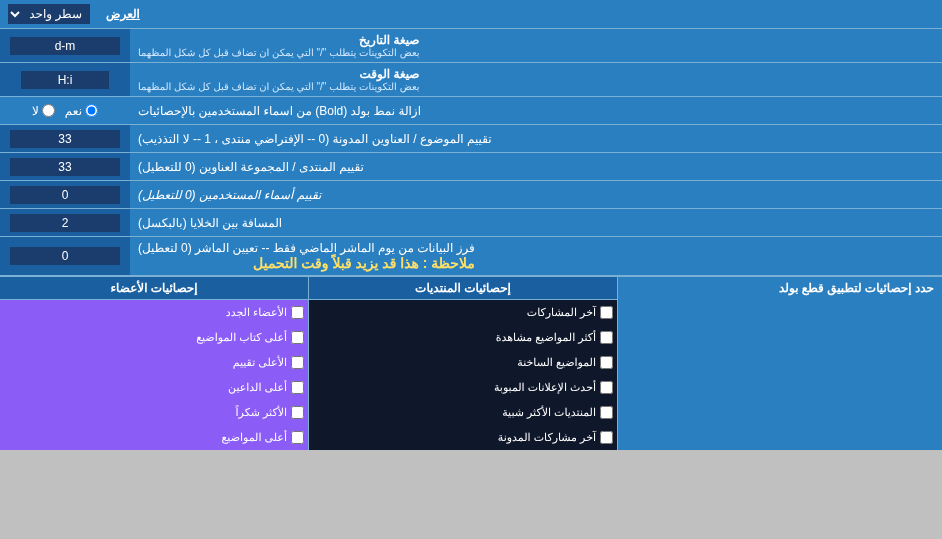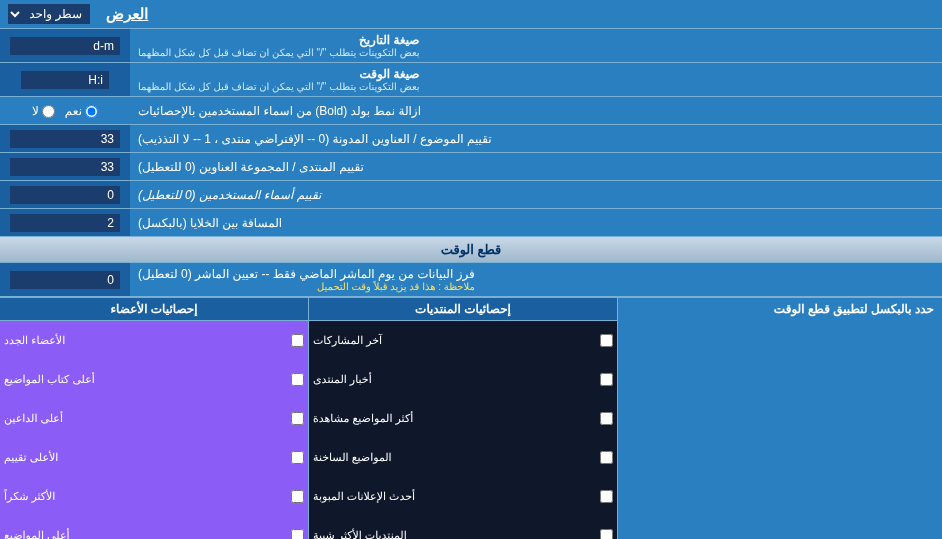--- a/index.html
+++ b/index.html
@@ -41,21 +41,21 @@
       justify-content: center;
       padding: 3px 6px;
     }
 
     .input-cell input[type="text"] {
       background: #1a3d6e;
       color: #fff;
       border: none;
       padding: 2px 6px;
       font-size: 12px;
-      text-align: right;
+      text-align: center;
       width: 100%;
       direction: ltr;
     }
 
     .section-header {
       background: linear-gradient(to bottom, #c8d8e8, #a0b8cc);
       color: #003366;
       text-align: center;
       padding: 5px 8px;
       font-weight: bold;
@@ -69,33 +69,32 @@
       align-items: center;
       justify-content: center;
       gap: 10px;
       padding: 4px 8px;
     }
 
     .radio-cell label {
       color: #fff;
       font-size: 12px;
       display: flex;
-      align-items: flex-end;
+      align-items: flex-start;
       gap: 3px;
     }
 
     .checkbox-item {
       display: flex;
       align-items: center;
       gap: 4px;
-      padding: 13px 4px;
+      padding: 6px 4px;
       color: #fff;
       font-size: 11px;
       direction: rtl;
-      justify-content: space-between;
     }
 
     .checkbox-item input[type="checkbox"] {
       cursor: pointer;
     }
 
     .bottom-section {
       background: #2a7fc1;
       display: flex;
       border-top: 1px solid #7ab0d4;
@@ -127,21 +126,21 @@
       font-size: 12px;
       cursor: pointer;
     }
   </style>
 </head>
 <body>
 
 <div class="main-container">
 
   <div class="row" style="background:#2a7fc1;">
-    <div class="label-cell" style="flex:1; font-weight:bold; font-size:15px;text-decoration:underline;">العرض</div>
+    <div class="label-cell" style="flex:1; font-weight:bold; font-size:12px;text-decoration:underline;">العرض</div>
     <div class="select-wrapper" style="background:#2a7fc1; padding: 4px 8px;">
       <select>
         <option>سطر واحد</option>
         <option>سطرين</option>
         <option>ثلاثة أسطر</option>
       </select>
     </div>
   </div>
 
   <div class="row">
@@ -203,54 +202,49 @@
     </div>
   </div>
 
   <div class="row">
     <div class="label-cell" style="flex:1;">المسافة بين الخلايا (بالبكسل)</div>
     <div class="input-cell" style="width:130px;">
       <input type="text" value="2" style="width: 110px;">
     </div>
   </div>
 
-  <div class="section-header">قطع الوقت</div>
 
   <div class="row">
     <div class="label-cell" style="flex:1;">
       <div>
         <div>فرز البيانات من يوم الماشر الماضي فقط -- تعيين الماشر (0 لتعطيل)</div>
-        <div style="font-size:10px; color:#ffe066;">
+        <div style="font-size:14px; color:#ffe066;font-weight:bold;">
           <span>ملاحظة : هذا قد يزيد قبلاً وقت التحميل</span>
         </div>
       </div>
     </div>
     <div class="input-cell" style="width:130px;">
       <input type="text" value="0" style="width: 110px;">
     </div>
   </div>
 
   <div class="bottom-section">
 
     <div style="flex:1; background:#2a7fc1; border-left:1px solid #7ab0d4; padding:4px 8px;">
-      <div style="color:#fff; font-size:12px; font-weight:bold; text-align:right;">حدد بالبكسل لتطبيق قطع الوقت</div>
+      <div style="color:#fff; font-size:12px; font-weight:bold; text-align:right;">حدد إحصائيات لتطبيق قطع بولد</div>
     </div>
 
     <div style="flex:1; background:#0f172a; border-left:1px solid #7ab0d4;">
       <div class="col-header-row">إحصائيات المنتديات</div>
       <div class="checkbox-item">
         <input type="checkbox" style="">
         <span>آخر المشاركات</span>
       </div>
       <div class="checkbox-item">
         <input type="checkbox" style="">
-        <span>أخبار المنتدى</span>
-      </div>
-      <div class="checkbox-item">
-        <input type="checkbox" style="">
         <span>أكثر المواضيع مشاهدة</span>
       </div>
       <div class="checkbox-item">
         <input type="checkbox" style="">
         <span>المواضيع الساخنة</span>
       </div>
       <div class="checkbox-item">
         <input type="checkbox" style="">
         <span>أحدث الإعلانات المبوبة</span>
       </div>
@@ -269,28 +263,28 @@
       <div class="checkbox-item">
         <input type="checkbox" style="">
         <span>الأعضاء الجدد</span>
       </div>
       <div class="checkbox-item">
         <input type="checkbox" style="">
         <span>أعلى كتاب المواضيع</span>
       </div>
       <div class="checkbox-item">
         <input type="checkbox" style="">
+        <span>الأعلى تقييم</span>
+      </div>
+      <div class="checkbox-item">
+        <input type="checkbox" style="">
         <span>أعلى الداعين</span>
       </div>
       <div class="checkbox-item">
         <input type="checkbox" style="">
-        <span>الأعلى تقييم</span>
-      </div>
-      <div class="checkbox-item">
-        <input type="checkbox" style="">
         <span>الأكثر شكراً</span>
       </div>
       <div class="checkbox-item">
         <input type="checkbox" style="">
         <span>أعلى المواضيع</span>
       </div>
     </div>
   </div>
 
 </div>

